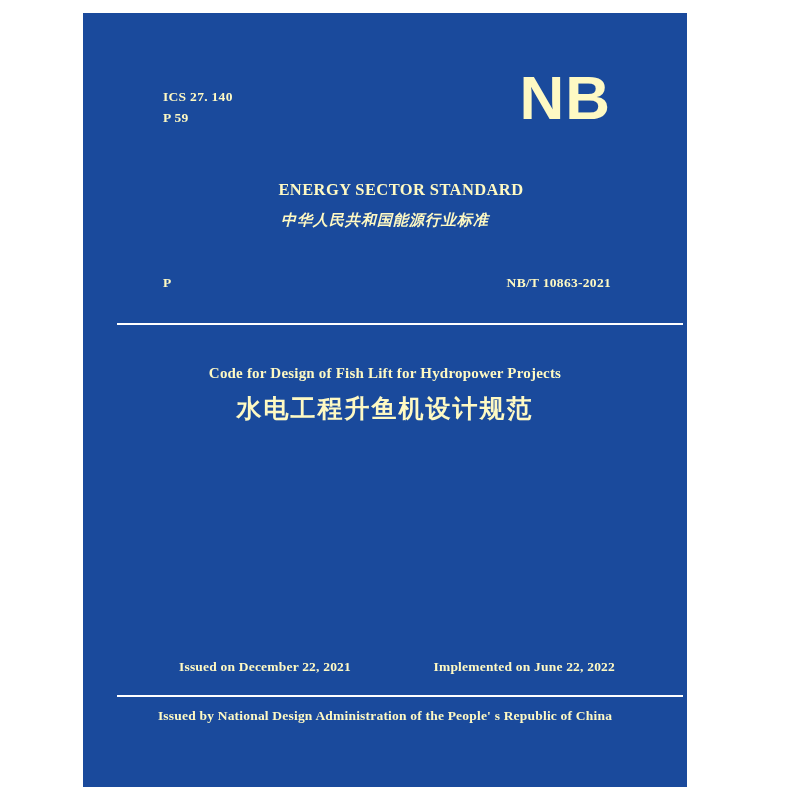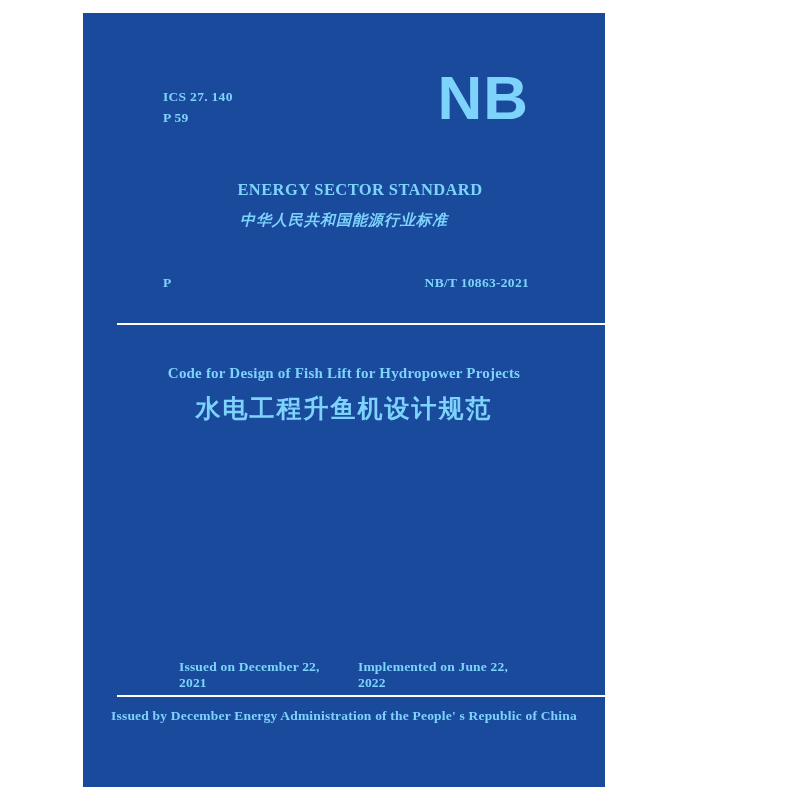--- a/index.html
+++ b/index.html
@@ -12,24 +12,24 @@
     width: 800px;
     height: 800px;
     background: #ffffff;
     font-family: "Liberation Serif", serif;
     overflow: hidden;
   }
   .cover {
     position: absolute;
     left: 83px;
     top: 13px;
-    width: 522px;
+    width: 604px;
     height: 774px;
     background: #1a4a9c;
-    color: #7dd3fc;
+    color: #fef9c3;
     box-sizing: border-box;
   }
   
   .codes {
     position: absolute;
     left: 80px;
     top: 74px;
     font-size: 13.5px;
     font-weight: bold;
     line-height: 1.55;
@@ -166,17 +166,17 @@
 
     <div class="dates-row">
       <span>Issued on December 22, 2021</span>
       <span>Implemented on June 22, 2022</span>
     </div>
 
     <div class="rule rule-bottom"></div>
 
     <div class="issuer-row">
       <span class="issuer-by">Issued by</span>
-      <span>December Energy Administration of the People' s Republic of China</span>
+      <span>National Design Administration of the People' s Republic of China</span>
     </div>
 
   </div>
 </div>
 
 </body></html>

